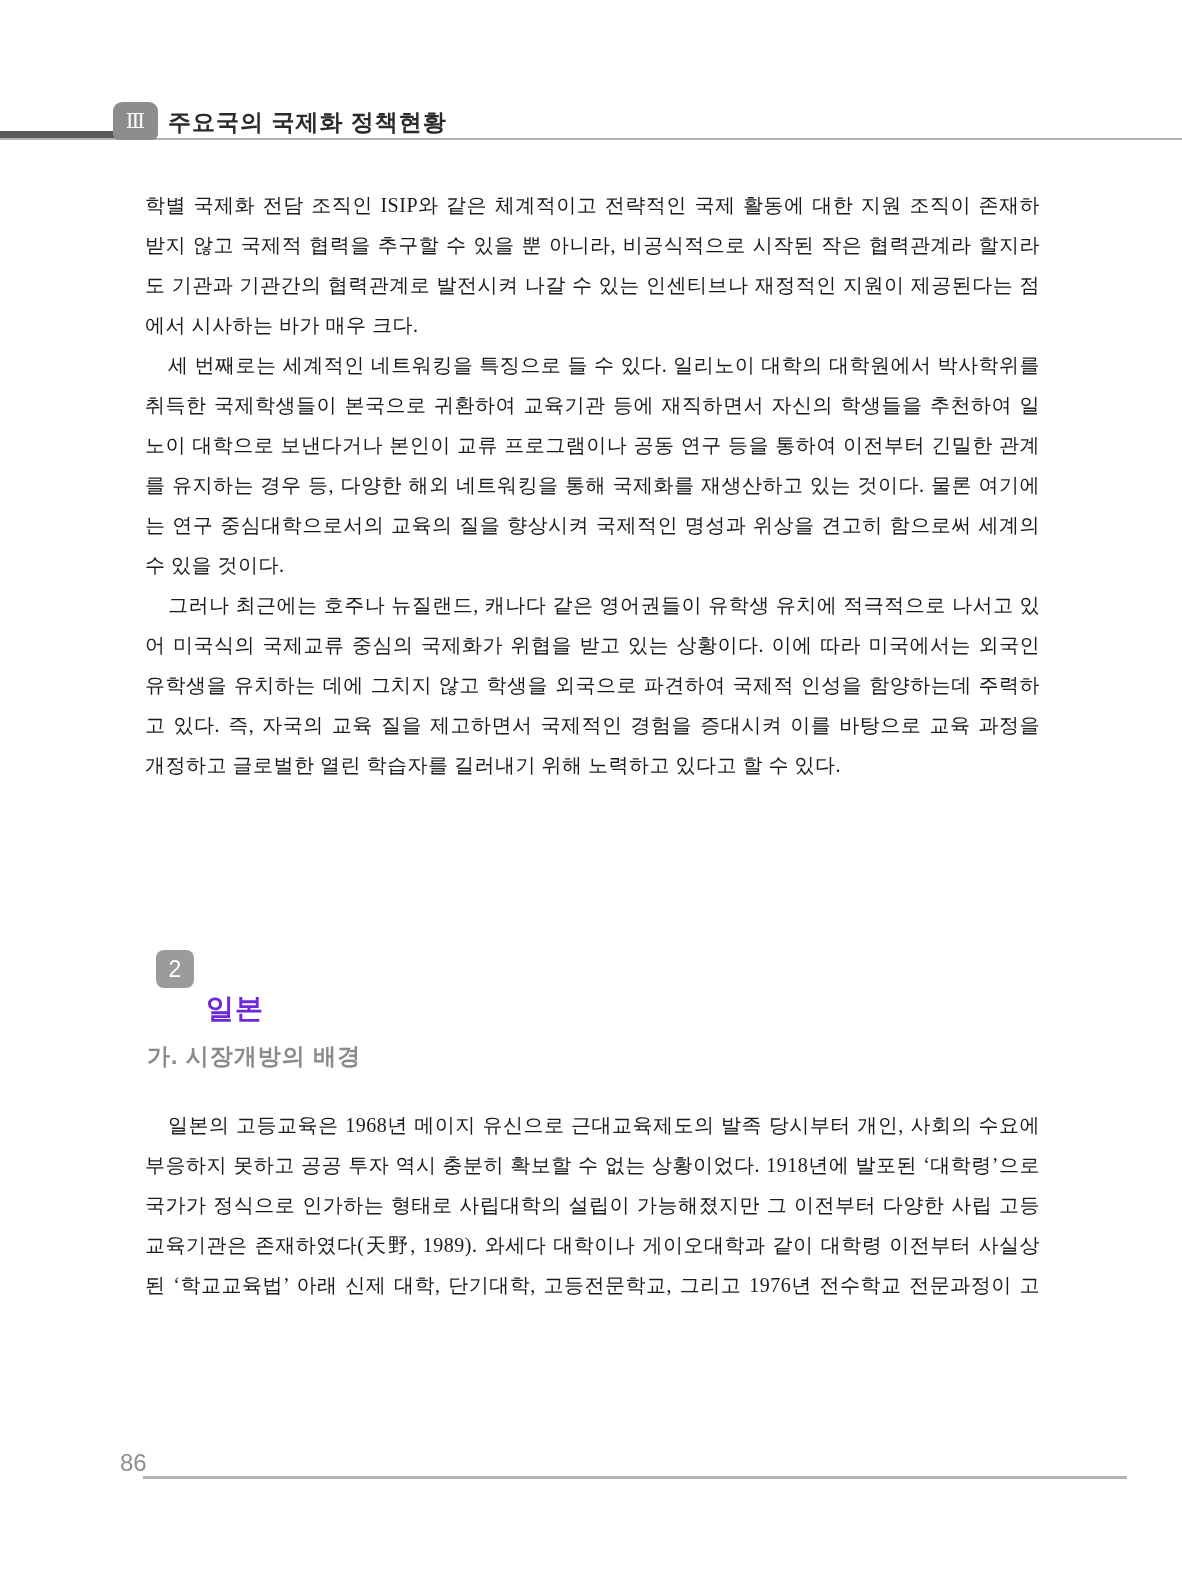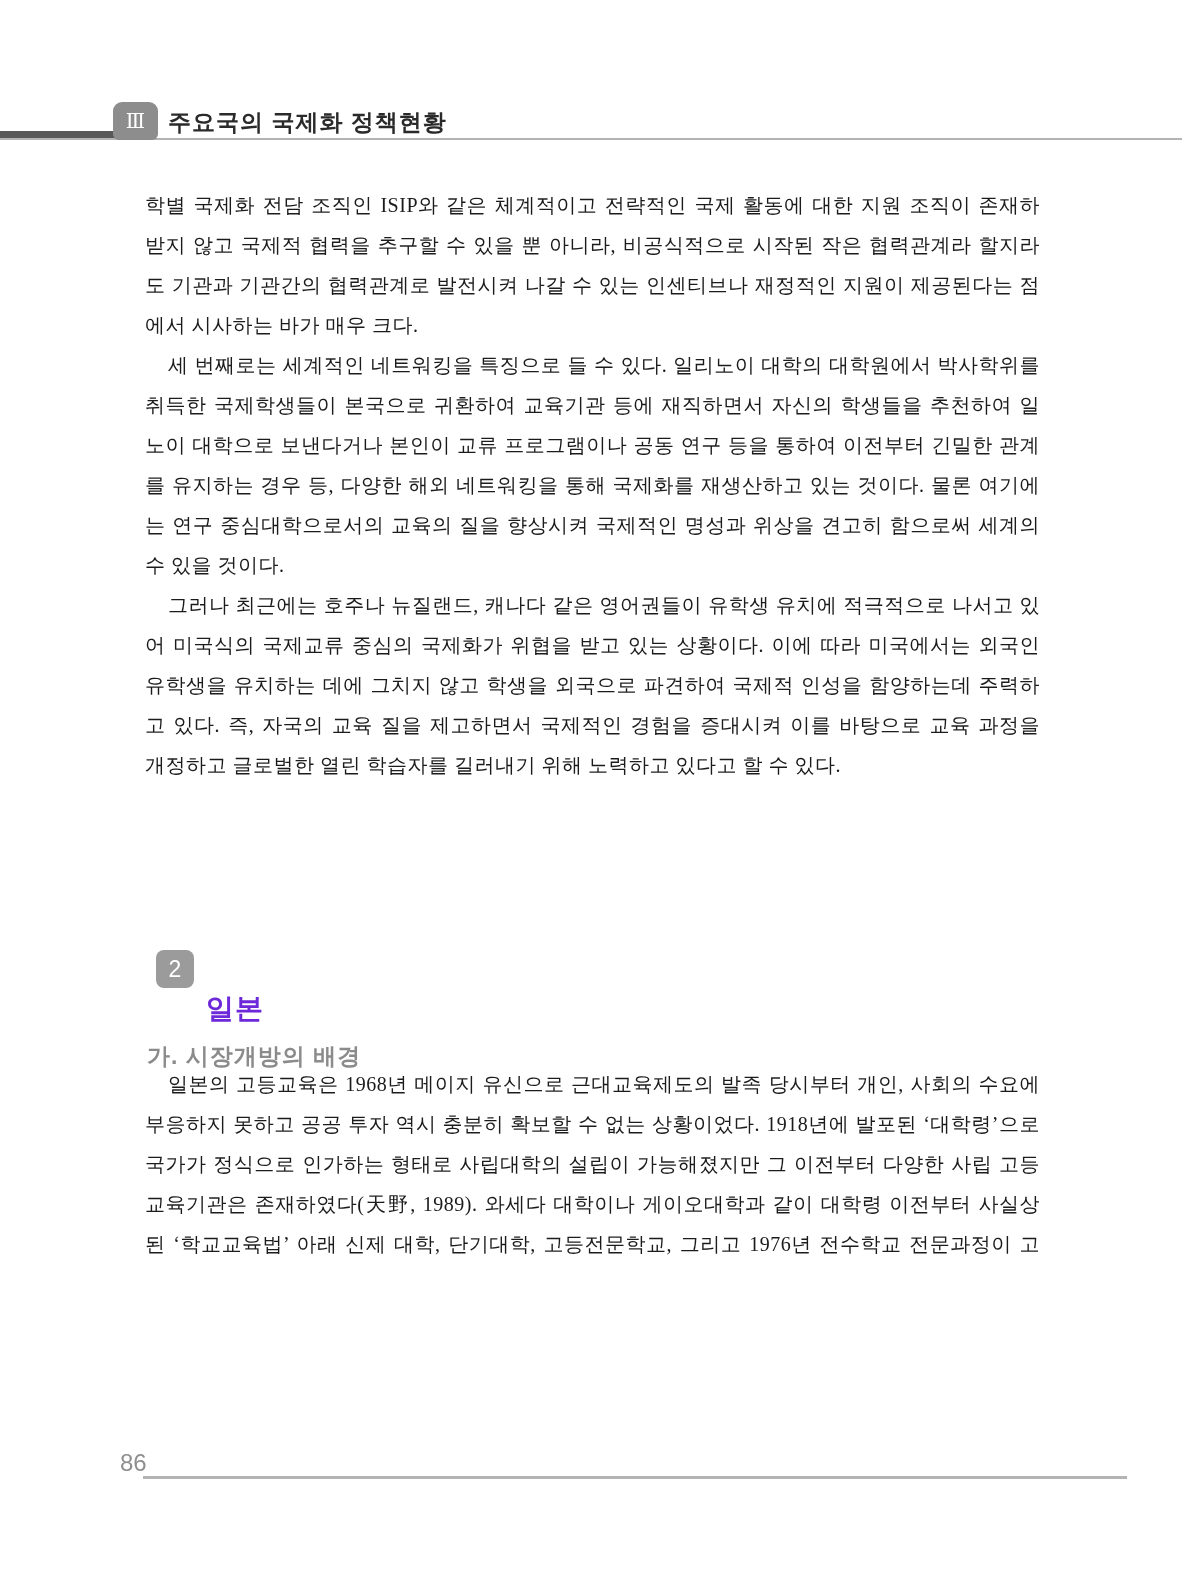--- a/index.html
+++ b/index.html
@@ -42,21 +42,21 @@
     position:absolute;left:168px;top:104px;height:36px;line-height:36px;
     font-family:"Liberation Sans","DejaVu Sans",sans-serif;
     font-size:23px;font-weight:bold;color:#2a2a2a;
     letter-spacing:1px;
   }
   
   .text-block{
     position:absolute;left:145px;width:895px;
   }
   #body-block-1{top:185px;}
-  #body-block-2{top:1064px;}
+  #body-block-2{top:1105px;}
   .line{
     height:40px;line-height:40px;
     font-size:20px;
     text-align:justify;text-align-last:justify;
     overflow:hidden;
     letter-spacing:0.5px;
   }
   .line.final{text-align-last:left;}
   .line.indent{padding-left:23px;}
   

